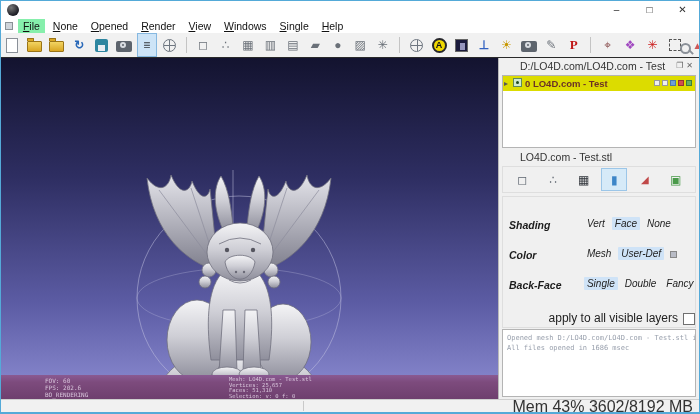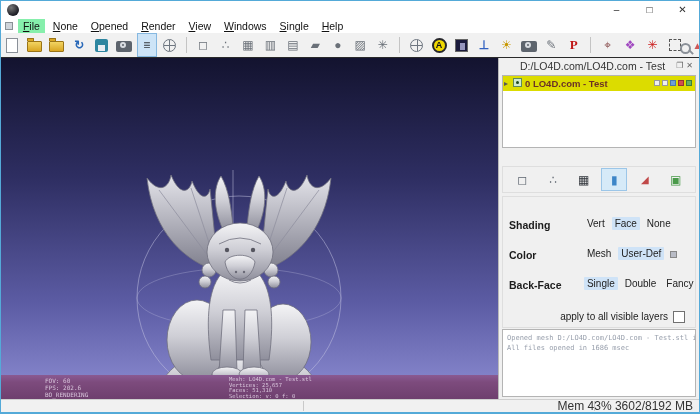--- a/index.html
+++ b/index.html
@@ -97,36 +97,36 @@
   .rm-row { position:absolute; top:108px; left:3px; right:3px; height:27px; border:1px solid #dedede;
             display:flex; align-items:center; justify-content:space-around; padding:0 4px; }
   .rm { width:24px; height:21px; display:flex; align-items:center; justify-content:center;
         font-size:12px; color:#5c646e; }
   .rm.sel { background:#d6eaf8; outline:1px solid #9cc6e8; }
   .rm.wire { color:#2e3238; }
   .rm.flat { color:#3d86c8; }
   .rm.edges { color:#c04848; font-size:10px; }
   .rm.tex { color:#4a9a4a; }
   .opt-box { position:absolute; top:138px; left:3px; right:3px; height:132px; border:1px solid #dedede; }
-  .opt-row { position:absolute; left:6px; right:4px; height:16px; white-space:nowrap; }
+  .opt-row { position:absolute; left:6px; right:4px; height:16px; white-space:nowrap;font-style:italic; }
   .opt-label { display:inline-block; width:72px; font-weight:bold; font-size:10.5px; color:#1c1c1c; vertical-align:top; line-height:16px;}
   .pill { display:inline-block; padding:1px 3px; margin-right:1px; font-size:10px; color:#222; border-radius:1px; }
   .pill.sel { background:#cfe3f7; }
   .swatch { display:inline-block; width:7px; height:7px; background:#b9bcc6; border:1px solid #888; vertical-align:middle; margin-left:2px; }
-  .apply-row { position:absolute; top:253px; right:14px; font-size:10px; color:#222; }
+  .apply-row { position:absolute; top:253px; right:4px; font-size:12px; color:#222; }
   .checkbox { display:inline-block; width:12px; height:12px; background:#fff; border:1px solid #707070;
               vertical-align:middle; margin-left:5px; }
   .log-box { position:absolute; left:3px; right:3px; bottom:2px; top:271px; background:#fff; border:1px solid #b4b4b4;
              font-family:"DejaVu Sans Mono", monospace; font-size:7px; line-height:10px; color:#99a0ad;
              padding:3px 4px; overflow:hidden; white-space:nowrap; }
 
   
   .statusbar { position:absolute; left:0; right:0; bottom:0; height:13px; background:#f1f1f1; border-top:1px solid #cfcfcf; }
   .st-div { position:absolute; top:1px; bottom:1px; width:1px; background:#c9c9c9; }
-  .st-mem { position:absolute; right:6px; top:0; font-size:12px; line-height:13px; color:#333; }
+  .st-mem { position:absolute; right:6px; top:0; font-size:16px; line-height:13px; color:#333; }
 </style>
 </head>
 <body>
 
 <div class="window">
 
   <div class="titlebar">
     <span class="app-ico"></span>
     <span class="win-btns">
       <span class="win-btn">–</span>
@@ -312,20 +312,23 @@
         <span class="minis">
           <span class="mini m1"></span>
             <span class="mini m2"></span>
             <span class="mini m3"></span>
             <span class="mini m4"></span>
             <span class="mini m5"></span>
         </span>
       </div>
     </div>
 
+    <div class="dock-head dock-head2">
+      <span>LO4D.com - Test.stl</span>
+    </div>
 
     <div class="rm-row">
       <span class="rm">◻</span>
       <span class="rm">∴</span>
       <span class="rm wire">▦</span>
       <span class="rm sel flat">▮</span>
       <span class="rm edges">◢</span>
       <span class="rm tex">▣</span>
     </div>
 

